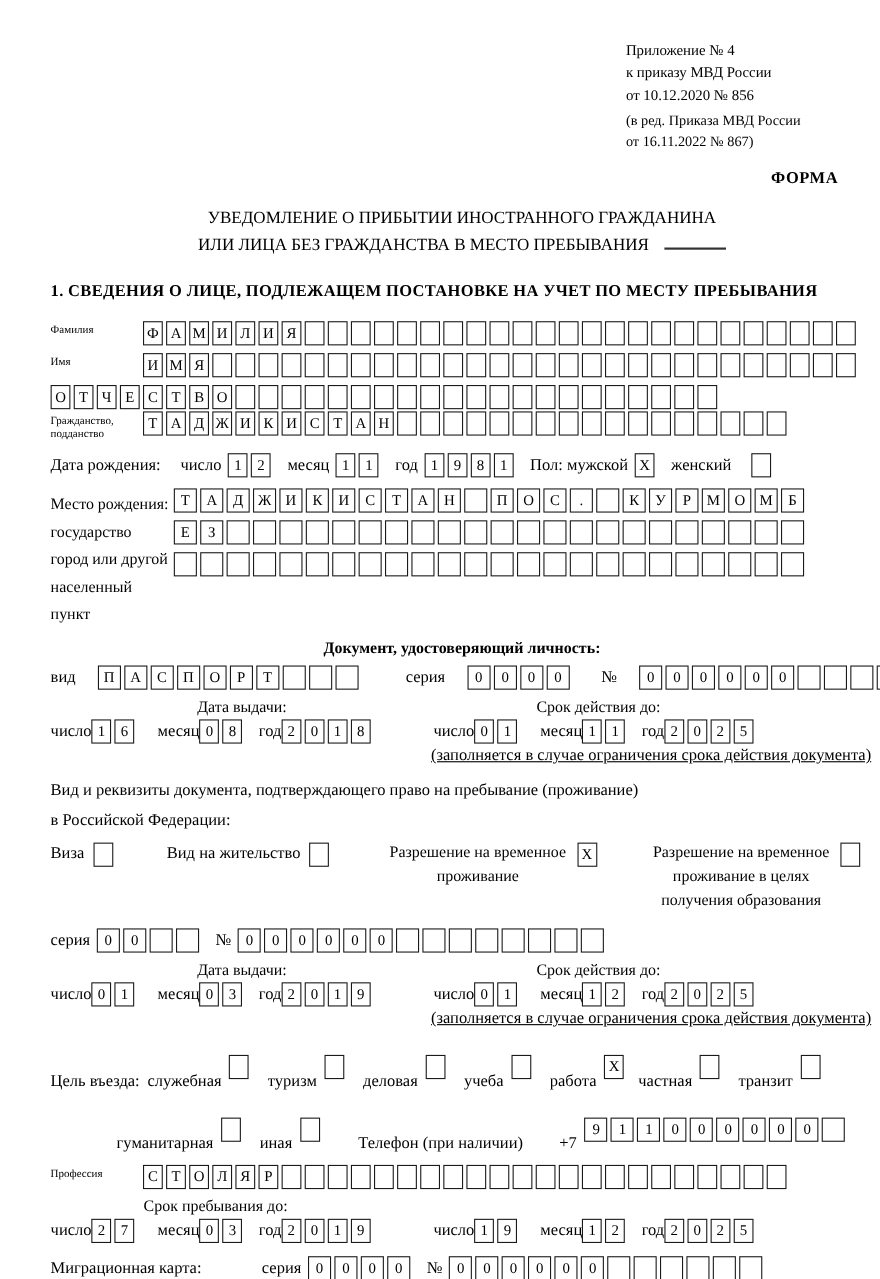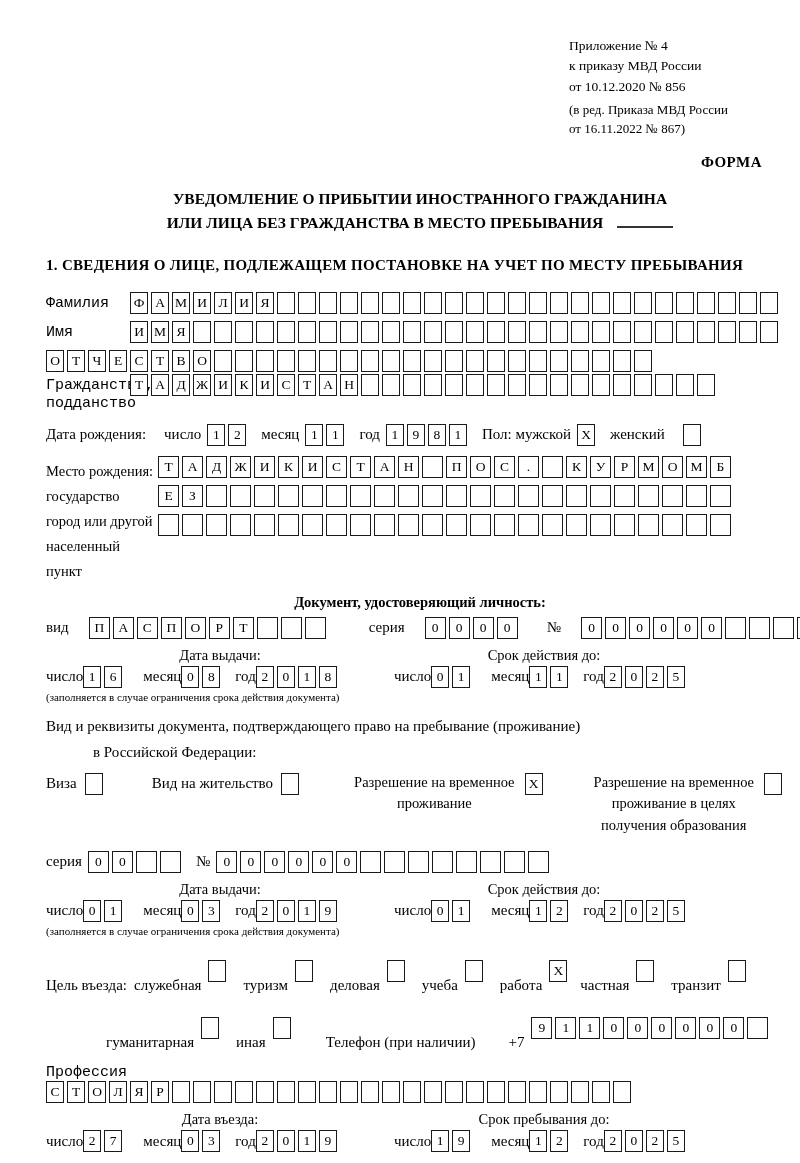--- a/index.html
+++ b/index.html
@@ -10,27 +10,27 @@
     font-family:"Liberation Serif","DejaVu Serif",serif;
     font-size:15px; color:#000; background:#fff;
     position:relative;
   }
   .pre { white-space:pre-line; }
   
   .appendix { width:205px; margin-left:auto; margin-right:20px; }
   .appendix .ref { font-size:13.5px; line-height:1.5; }
   .appendix .amend { font-size:13px; line-height:1.45; margin-top:4px; }
   .forma { text-align:right; font-weight:bold; font-size:15px; margin:16px 32px 0 0; letter-spacing:0.5px; }
-  .title { text-align:center; font-weight:bold; font-size:15.5px; line-height:1.55; margin-top:16px; }
+  .title { text-align:center; font-weight:normal; font-size:15.5px; line-height:1.55; margin-top:16px; }
   .blank-line { display:inline-block; width:56px; border-bottom:2px solid #333; margin-left:14px; vertical-align:baseline; }
   .sec-heading { font-weight:bold; font-size:15px; margin-top:22px; letter-spacing:0.3px; }
 
   .row { display:flex; align-items:flex-start; margin-top:7px; }
   .lbl { flex:none; line-height:1.15; padding-top:3px; }
-  .w84 { width:84px; font-size:15px;font-family:Liberation Mono, monospace; }
+  .w84 { width:84px; font-size:10px; }
   .w112 { width:112px; font-size:14.5px; }
   .multiline { white-space:pre-line; }
   .bp-label { line-height:1.72; }
   .rep-label { line-height:1.55; }
 
   .cells { display:flex; flex-wrap:nowrap; }
   .cell {
     flex:none; width:18px; height:22px; margin-right:3px;
     border:1.6px solid #1a1a1a; background:#fff;
     display:flex; align-items:center; justify-content:center;
@@ -44,21 +44,21 @@
   .gap12 { margin-left:12px; } .gap18 { margin-left:18px; } .gap26 { margin-left:26px; }
 
   .doc-heading { text-align:center; font-weight:bold; font-size:14.5px; margin-top:10px; }
 
   .dates-head { display:flex; margin-top:8px; font-size:14.5px; }
   .dh-left { width:348px; text-align:center; }
   .dh-right { width:300px; text-align:center; }
   .dates-row { display:flex; margin-top:2px; align-items:center; }
   .dgroup { display:flex; align-items:center; }
   .dg-left { width:348px; }
-  .note { font-size:11px; margin-top:3px; padding-right:2px; }
+  .note { text-align:right; font-size:15px; margin-top:3px; padding-right:2px;text-decoration:underline; }
 
   .para { margin-top:12px; line-height:1.5; }
   .chk-row { display:flex; align-items:flex-start; margin-top:8px;gap:24px; }
   .chk-item { display:flex; align-items:flex-start; }
   .chk-item .t { margin-right:8px; padding-top:3px; }
   .chk-text-c { text-align:center; line-height:1.5; white-space:pre-line; margin-right:10px; font-size:14.5px; }
   .chk-item .cells { margin-top:1px; }
 
   .purpose-row { display:flex; align-items:center; margin-top:12px; flex-wrap:nowrap; }
   .purpose-row .t { margin-right:7px; white-space:nowrap;margin-top:28px; }
@@ -425,21 +425,21 @@
           <div class="cell">2</div>
           <div class="cell">0</div>
           <div class="cell">2</div>
           <div class="cell">5</div>
         </span>
     </div>
   </div>
   <div class="note">(заполняется в случае ограничения срока действия документа)</div>
 
   <div class="para">Вид и реквизиты документа, подтверждающего право на пребывание (проживание)</div>
-  <div class="para" style="margin-top:4px;margin-left:47px;">в Российской Федерации:</div>
+  <div class="para" style="margin-top:4px;">в Российской Федерации:</div>
 
   <div class="chk-row">
     <div class="chk-item">
       <span class="t">Виза</span>
       <span class="cells">
           <div class="cell"></div>
         </span>
     </div>
     <div class="chk-item" style="margin-left:22px;">
       <span class="t">Вид на жительство</span>
@@ -587,21 +587,21 @@
         <div class="cell">0</div>
         <div class="cell">0</div>
         <div class="cell">0</div>
         <div class="cell">0</div>
         <div class="cell">0</div>
         <div class="cell">0</div>
         <div class="cell"></div>
       </span>
   </div>
 
-  <div class="row" style="margin-top:10px;flex-direction:column;">
+  <div class="row" style="margin-top:10px;">
     <div class="lbl w84">Профессия</div>
     <div class="cells">
         <div class="cell">С</div>
         <div class="cell">Т</div>
         <div class="cell">О</div>
         <div class="cell">Л</div>
         <div class="cell">Я</div>
         <div class="cell">Р</div>
         <div class="cell"></div>
         <div class="cell"></div>
@@ -622,21 +622,20 @@
         <div class="cell"></div>
         <div class="cell"></div>
         <div class="cell"></div>
         <div class="cell"></div>
         <div class="cell"></div>
         <div class="cell"></div>
       </div>
   </div>
 
   <div class="dates-head">
-    <div class="dh-left">Дата въезда:</div>
     <div class="dh-right">Срок пребывания до:</div>
   </div>
   <div class="dates-row">
     <div class="dgroup dg-left">
       <span class="t">число</span>
       <span class="cells">
           <div class="cell">2</div>
           <div class="cell">7</div>
         </span>
       <span class="t gap18">месяц</span>

